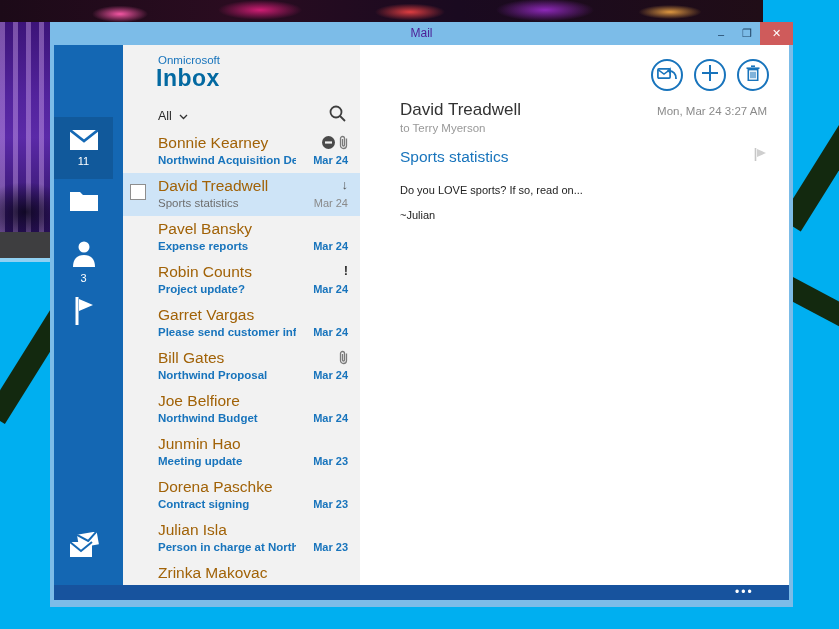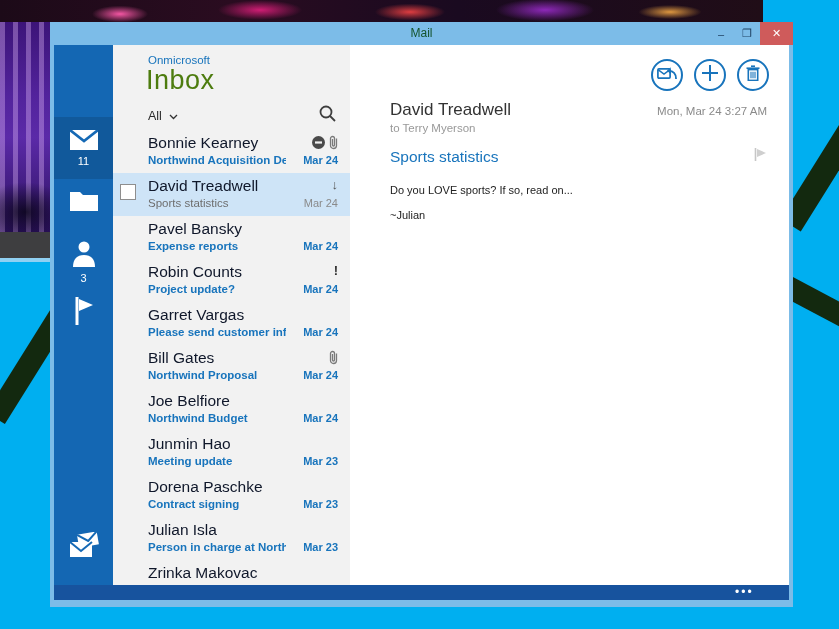--- a/index.html
+++ b/index.html
@@ -29,46 +29,46 @@
   .wall-line{position:absolute;left:0;top:258px;width:50px;height:4px;background:#90D0F2;}
   .stripe{position:absolute;background:#13290f;}
   .stripe-left{left:-35px;top:352px;width:130px;height:22px;transform:rotate(-58deg);}
   .stripe-r1{left:760px;top:158px;width:130px;height:24px;transform:rotate(-58deg);}
   .stripe-r2{left:756px;top:292px;width:125px;height:22px;transform:rotate(28deg);}
 
   
   .window{position:absolute;left:50px;top:22px;width:743px;height:585px;background:#7CBCE8;z-index:5;}
   .titlebar{position:relative;height:23px;}
   .title{position:absolute;left:0;right:0;top:0;line-height:23px;text-align:center;
-    font-size:12px;color:#14532d;}
+    font-size:12px;color:#4c1d95;}
   .win-controls{position:absolute;right:0;top:0;height:23px;display:flex;align-items:stretch;}
   .wc{width:26px;display:flex;align-items:center;justify-content:center;color:#1C3D5E;font-size:11px;cursor:default;}
   .wc-close{width:33px;background:#CF5B5B;color:#fff;}
 
   .content{position:absolute;left:4px;top:23px;width:735px;height:540px;display:flex;background:#fff;overflow:hidden;}
 
   
-  .sidebar{width:59px;flex:none;background:#1467B3;position:relative;}
+  .sidebar{width:69px;flex:none;background:#1467B3;position:relative;}
   .side-item{position:absolute;left:0;width:59px;text-align:center;color:#fff;}
   .side-item .cnt{display:block;font-size:11px;margin-top:1px;}
   .si-inbox{top:72px;height:62px;background:rgba(0,0,0,.13);padding-top:13px;box-sizing:border-box;}
   .si-folders{top:145px;}
   .si-people{top:196px;}
   .si-flagged{top:252px;}
   .si-accounts{bottom:22px;}
 
   
   .list{width:237px;flex:none;background:#F2F2F2;position:relative;overflow:hidden;}
   .account{position:absolute;left:35px;top:9px;font-size:11.5px;color:#1874BC;text-align:right;}
-  .folder-title{position:absolute;left:33px;top:20px;font-size:27px;font-weight:400;color:#4d7c0f;letter-spacing:.5px;}
+  .folder-title{position:absolute;left:33px;top:20px;font-size:23px;font-weight:700;color:#0369a1;letter-spacing:.5px;}
   .filter{position:absolute;left:35px;top:64px;font-size:12.5px;color:#2b2b2b;display:flex;align-items:center;gap:7px;cursor:default;}
   .search-btn{position:absolute;right:14px;top:60px;}
   .message-list{position:absolute;left:0;right:0;top:85px;}
   .msg-row{position:relative;height:43px;box-sizing:border-box;padding:3px 12px 0 35px;}
-  .msg-row .sender{display:block;font-size:15.5px;line-height:20px;color:#0f172a;white-space:nowrap;overflow:hidden;margin-right:20px;}
+  .msg-row .sender{display:block;font-size:15.5px;line-height:20px;color:#a16207;white-space:nowrap;overflow:hidden;margin-right:20px;}
   .msg-row .subject{display:block;font-size:11.5px;line-height:15px;white-space:nowrap;overflow:hidden;margin-right:52px;}
   .msg-row.unread .subject{color:#1874BC;font-weight:bold;}
   .msg-row.read .subject{color:#6e6e6e;}
   .msg-row .date{position:absolute;right:12px;bottom:7px;font-size:11px;}
   .msg-row.unread .date{color:#1874BC;font-weight:bold;}
   .msg-row.read .date{color:#8a8a8a;}
   .row-icons{position:absolute;right:12px;top:5px;display:flex;gap:4px;align-items:center;height:14px;}
   .ri{display:flex;align-items:center;}
   .ri-arrow-down{font-size:13px;color:#555;line-height:14px;}
   .ri-important{font-size:13px;color:#333;font-weight:bold;line-height:14px;}

